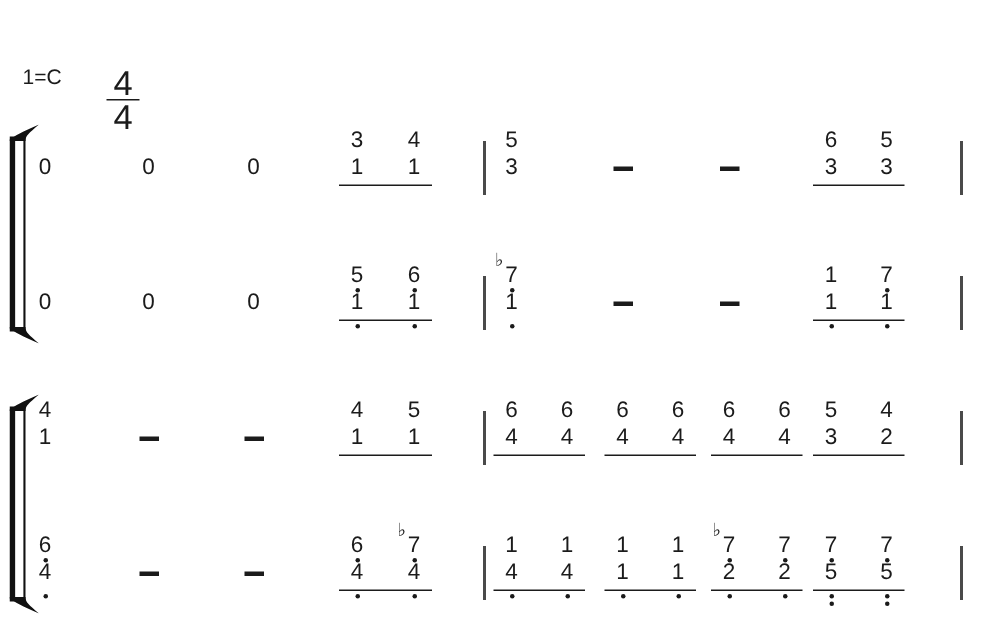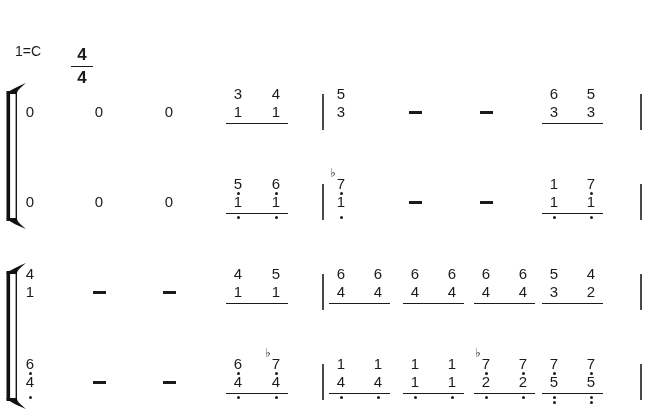--- a/index.html
+++ b/index.html
@@ -3,21 +3,21 @@
 <meta charset="utf-8">
 <style>
   html,body{margin:0;padding:0;background:#ffffff;}
   #page{position:relative;width:654px;height:416px;background:#ffffff;overflow:hidden;
         font-family:"Liberation Sans","DejaVu Sans",sans-serif;color:#1b1b1b;}
   .title{position:absolute;left:0;right:0;top:10px;text-align:center;
          font-family:"Liberation Serif","DejaVu Serif",serif;
          font-weight:bold;font-size:33px;line-height:34px;}
   .keysig{position:absolute;left:15px;top:43px;font-size:14px;}
   .timesig{position:absolute;left:69px;top:45px;width:26px;text-align:center;
-           font-size:17px;font-weight:bold;line-height:20px;}
+           font-size:23px;font-weight:normal;line-height:20px;}
   .timesig .bar{display:block;height:0;border-bottom:1.6px solid #1b1b1b;margin:1px 2px;}
   .rest{position:absolute;width:24px;text-align:center;font-size:15px;line-height:16px;}
   .dash{position:absolute;width:13px;height:2.8px;background:#1b1b1b;}
   .barline{position:absolute;width:1.8px;height:36px;background:#4a4a4a;}
   .grp{position:absolute;height:52px;}
   .beam{position:absolute;left:0;right:0;top:36.5px;height:1.6px;background:#1b1b1b;}
   .ncol{position:absolute;top:0;width:24px;height:52px;}
   .num{position:absolute;left:0;width:100%;text-align:center;font-size:15px;line-height:16px;}
   .num.top{top:0;}
   .num.bot{top:18px;}

